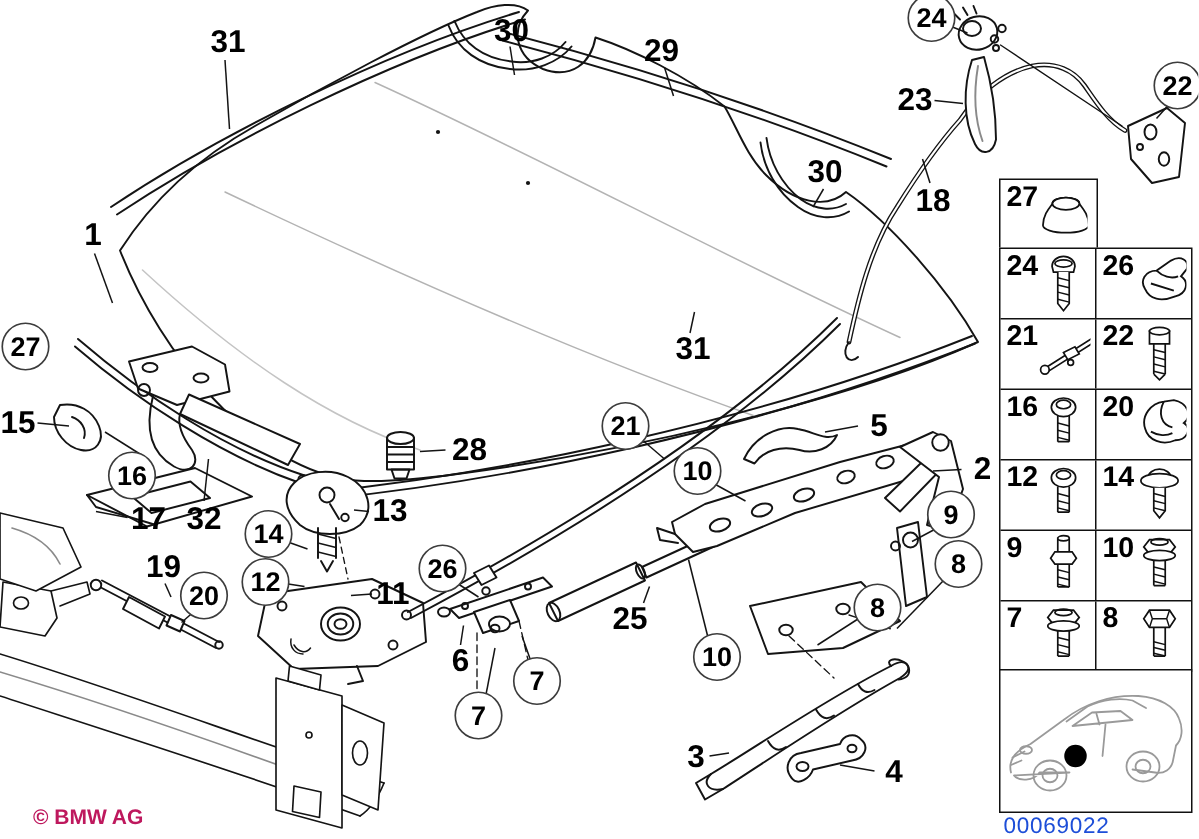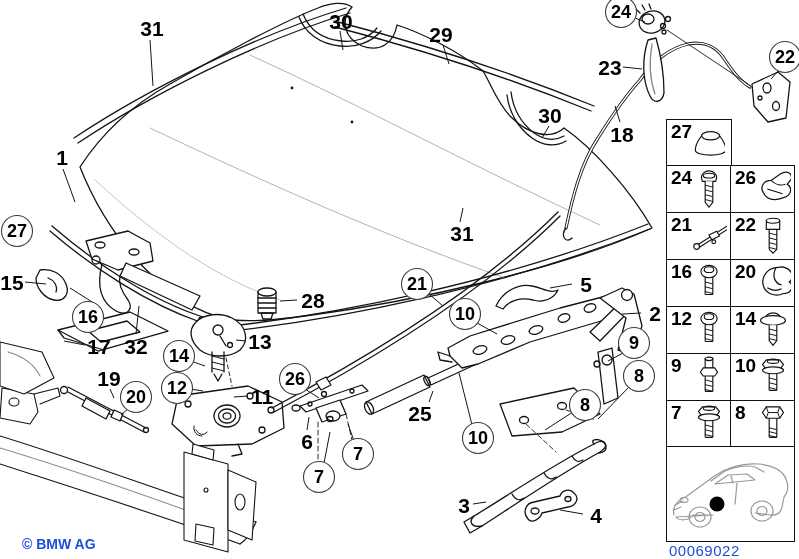--- a/index.html
+++ b/index.html
@@ -14,21 +14,21 @@
   .pt-row:last-child{border-bottom:none;}
   .pt-cell{flex:1;position:relative;border-right:1.4px solid #111;}
   .pt-cell:last-child{border-right:none;}
   .pt-num{position:absolute;top:1px;left:4px;font-weight:bold;font-size:19px;color:#000;}
   .pt-ico{position:absolute;right:3px;top:2px;width:36px;height:42px;}
   #cell27 .pt-ico{right:6px;}
   #car-box{position:absolute;left:666px;top:446px;width:127px;height:94px;
            border:1.4px solid #111;background:#fff;}
   #image-number{position:absolute;left:669px;top:542px;font-size:15px;color:#1d4ed8;
                 letter-spacing:.5px;}
-  #copyright{position:absolute;left:22px;top:536px;font-size:14px;font-weight:600;color:#1d4ed8;}
+  #copyright{position:absolute;left:22px;top:536px;font-size:14px;font-weight:600;color:#be185d;}
   .lbl-text{font-family:"Liberation Sans",sans-serif;font-weight:bold;fill:#000;}
 </style>
 </head>
 <body>
 
 <div id="stage">
 
   <svg id="artwork" width="799" height="559" viewBox="0 0 799 559">
     <g fill="none" stroke="#141414" stroke-width="1.3" stroke-linecap="round" stroke-linejoin="round">
 

